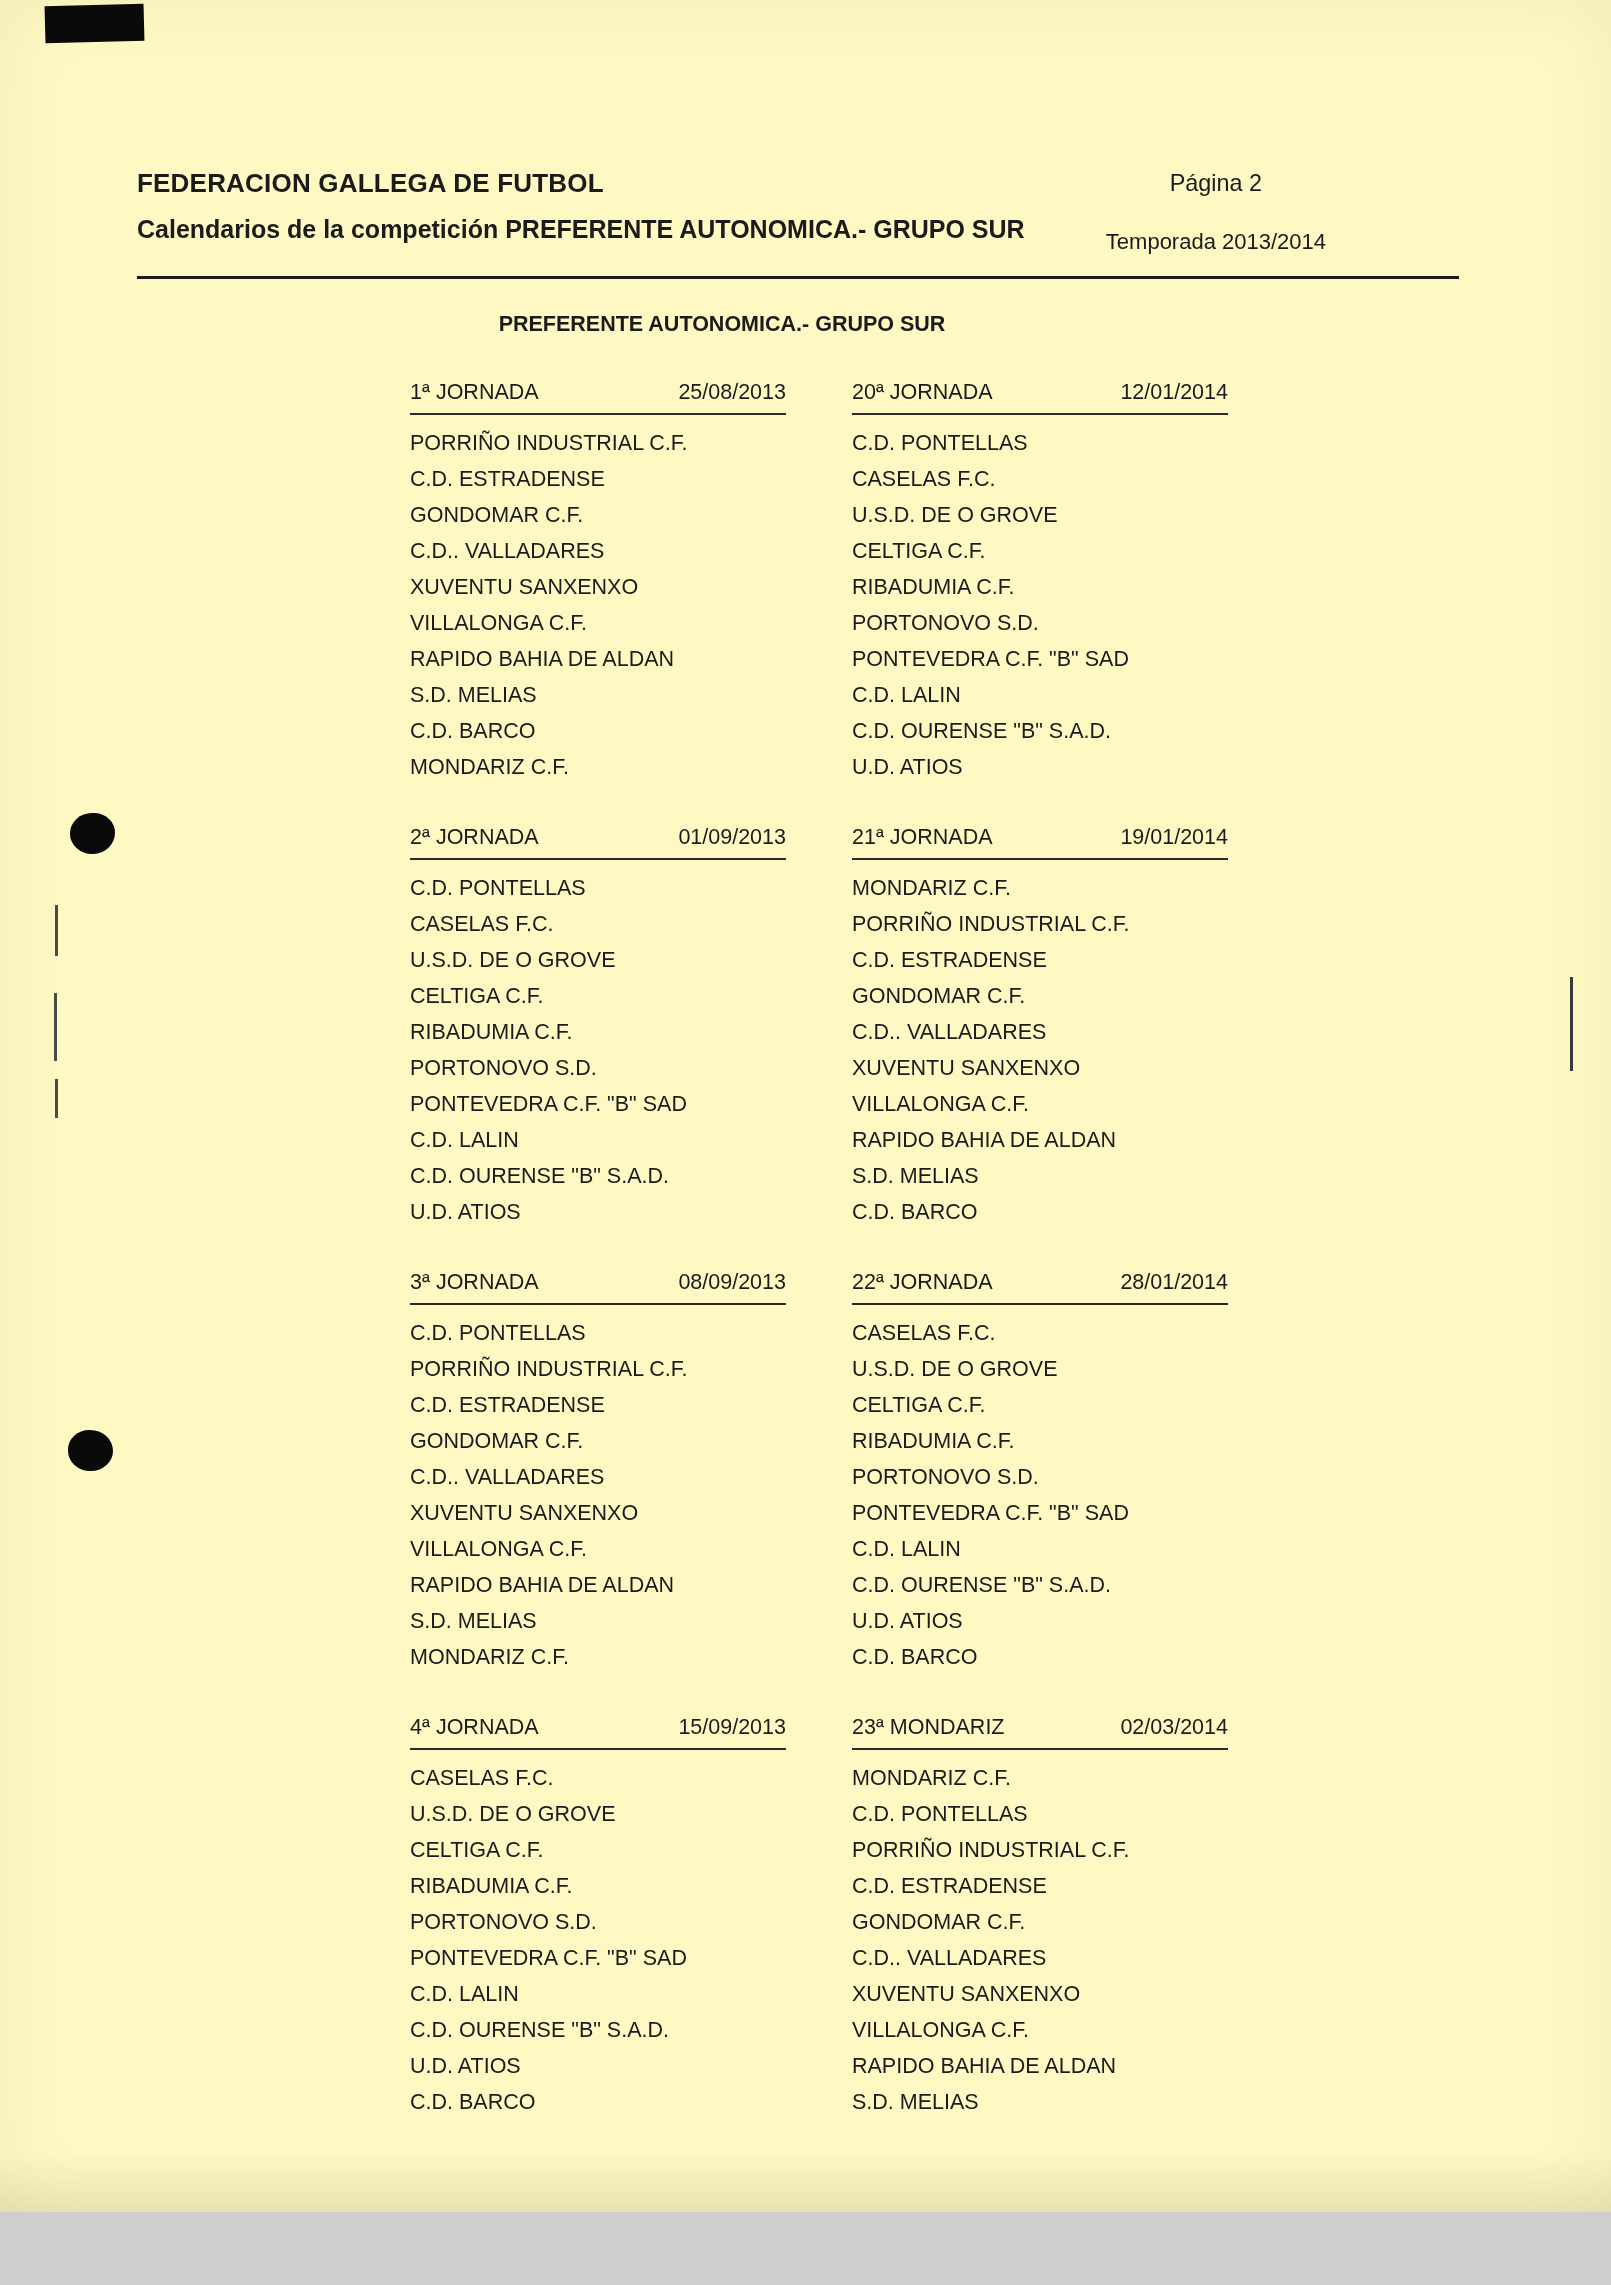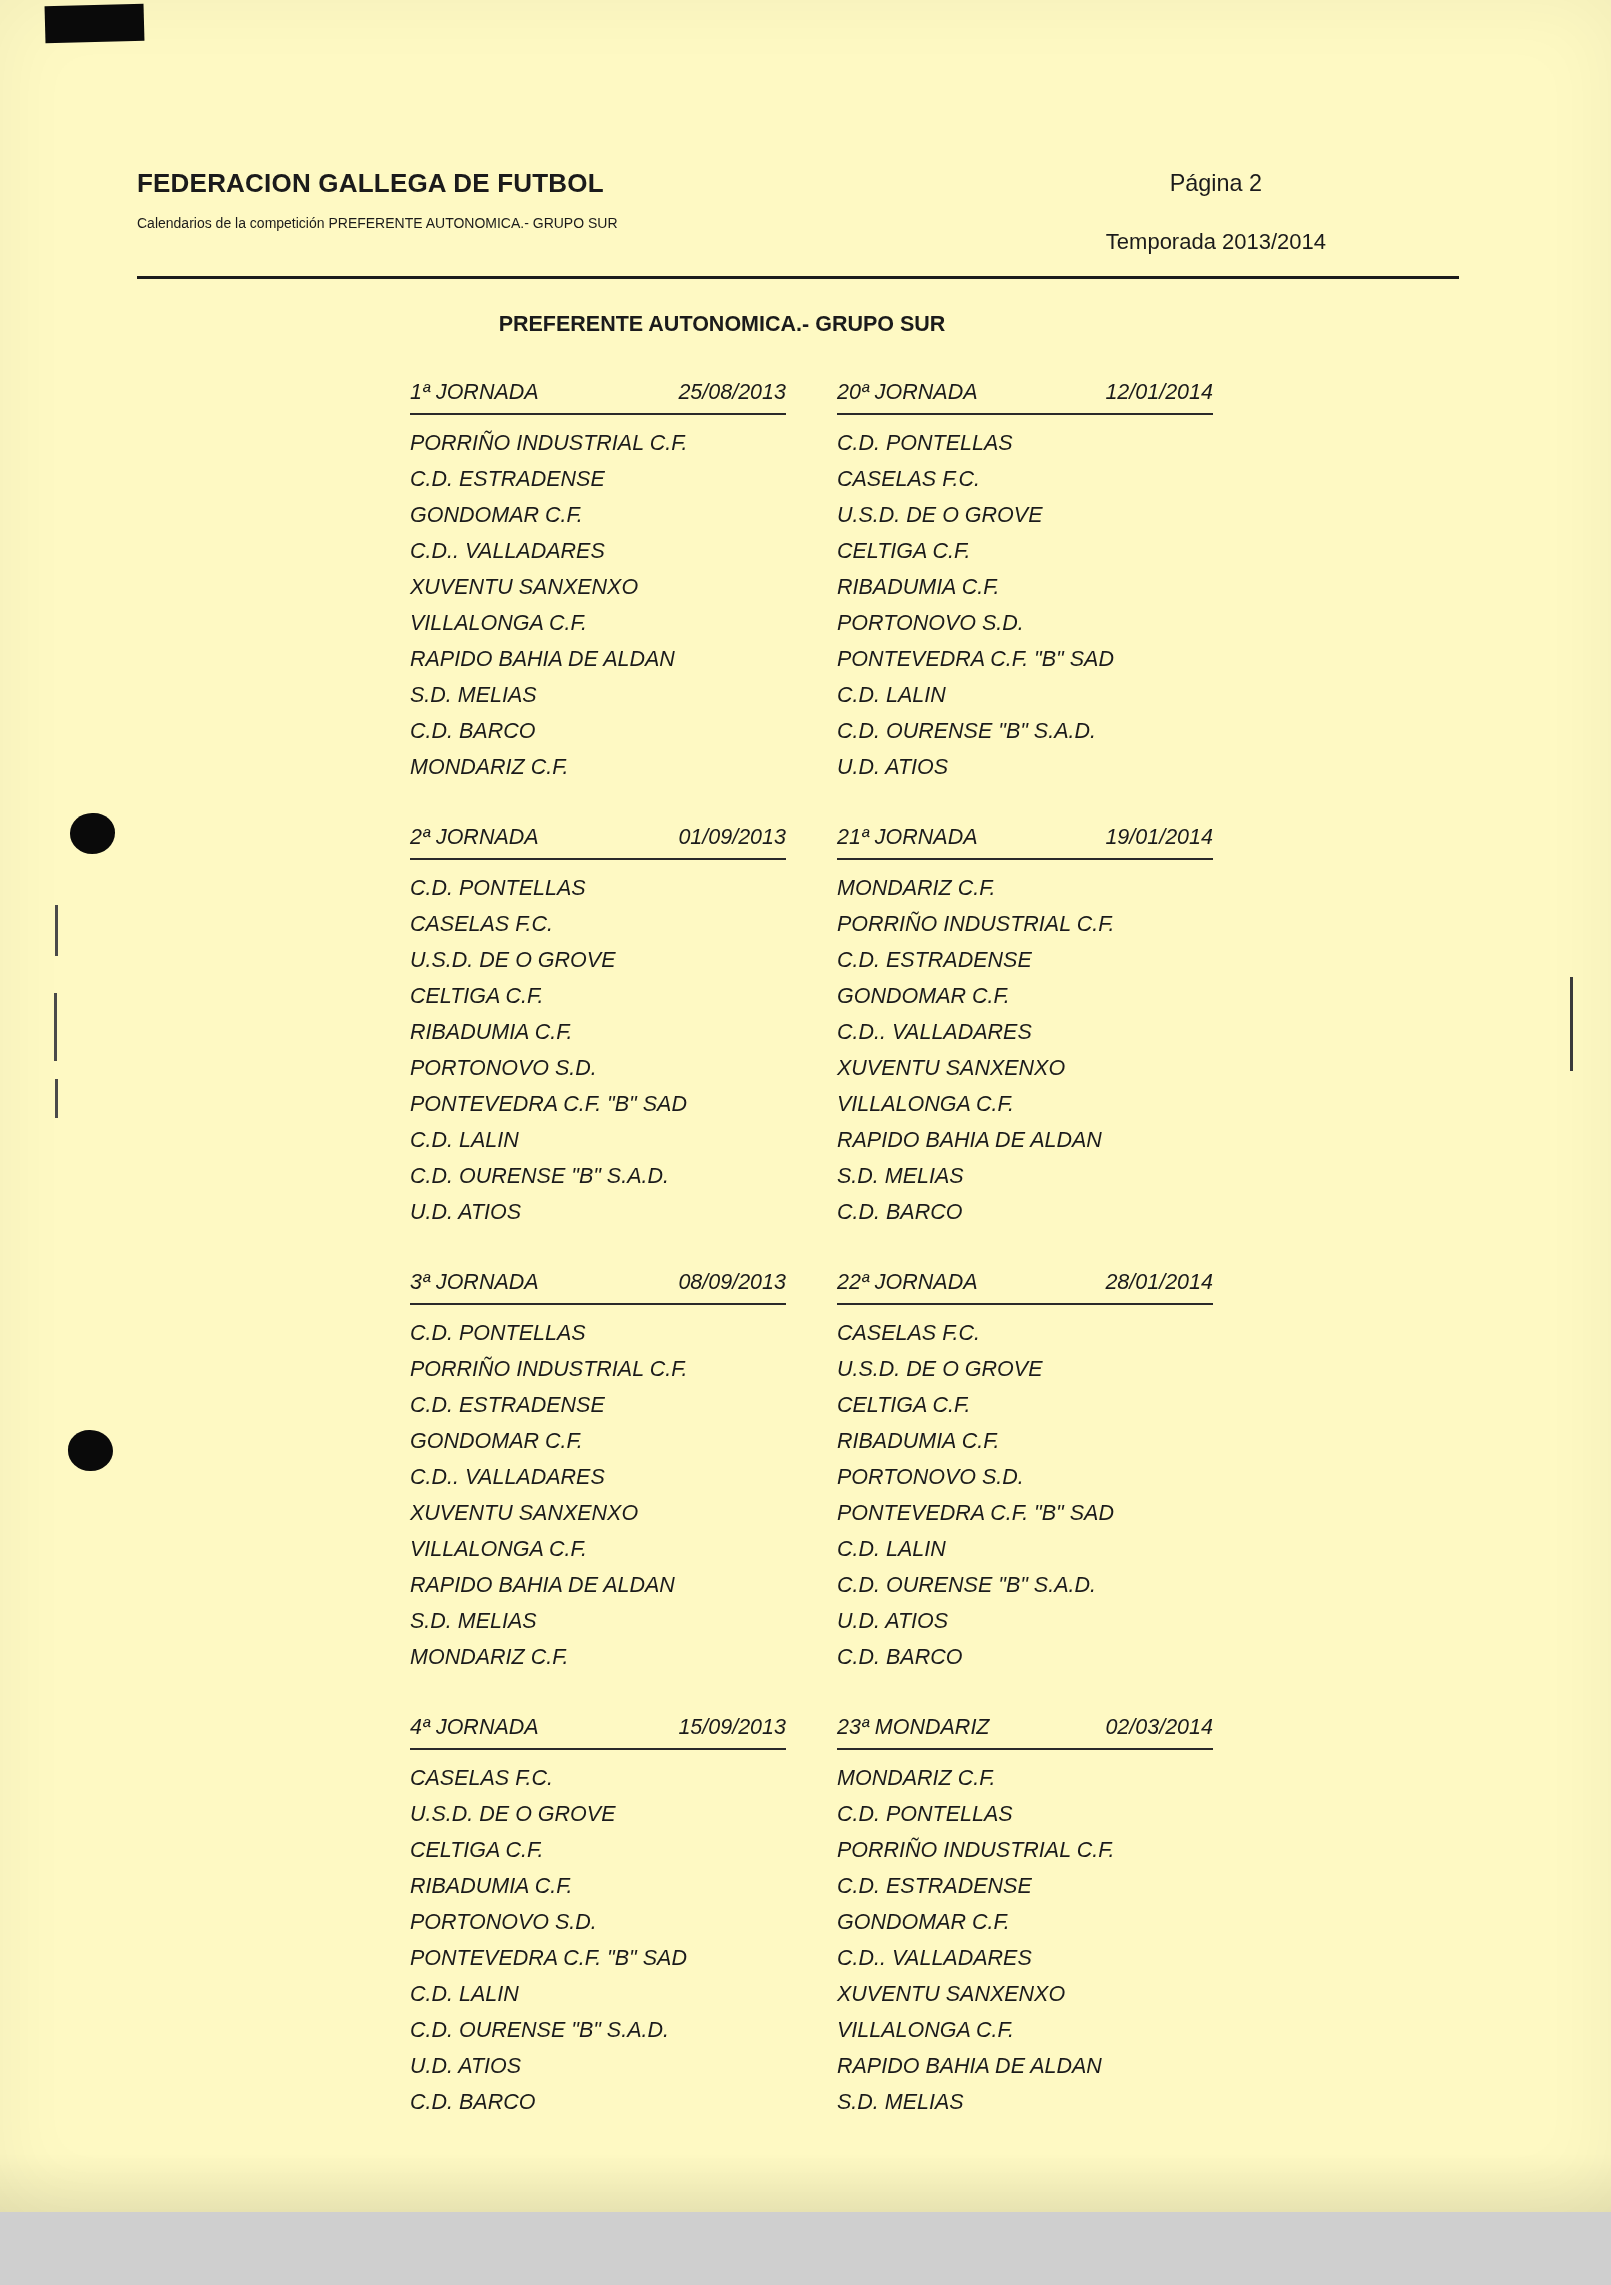--- a/index.html
+++ b/index.html
@@ -36,22 +36,22 @@
     justify-content: space-between;
     align-items: flex-start;
   }
   .doc-header-left .doc-title {
     font-size: 26px;
     font-weight: bold;
     letter-spacing: 0.2px;
     margin-bottom: 15.6px;
   }
   .doc-header-left .doc-subtitle {
-    font-size: 14px;
-    font-weight: normal;
+    font-size: 25px;
+    font-weight: bold;
   }
   .doc-header-right {
     text-align: center;
     margin-right: 133px;
     margin-top: 2px;
   }
   .doc-header-right .page-number {
     font-size: 23.4px;
     margin-bottom: 32px;
   }
@@ -77,23 +77,22 @@
   }
 
   
   .jornada-grid {
     position: absolute;
     left: 410px;
     top: 380px;
     width: 847px;
     display: grid;
     grid-template-columns: 376px 376px;
-    column-gap: 51px;
+    column-gap: 66px;
     grid-auto-rows: 445px;
-    font-style: italic;
   }
   .jornada {
     width: 376px;
   }
   .jornada-header {
     display: flex;
     justify-content: space-between;
     align-items: baseline;
     font-size: 21.5px;
     padding-bottom: 7.8px;

